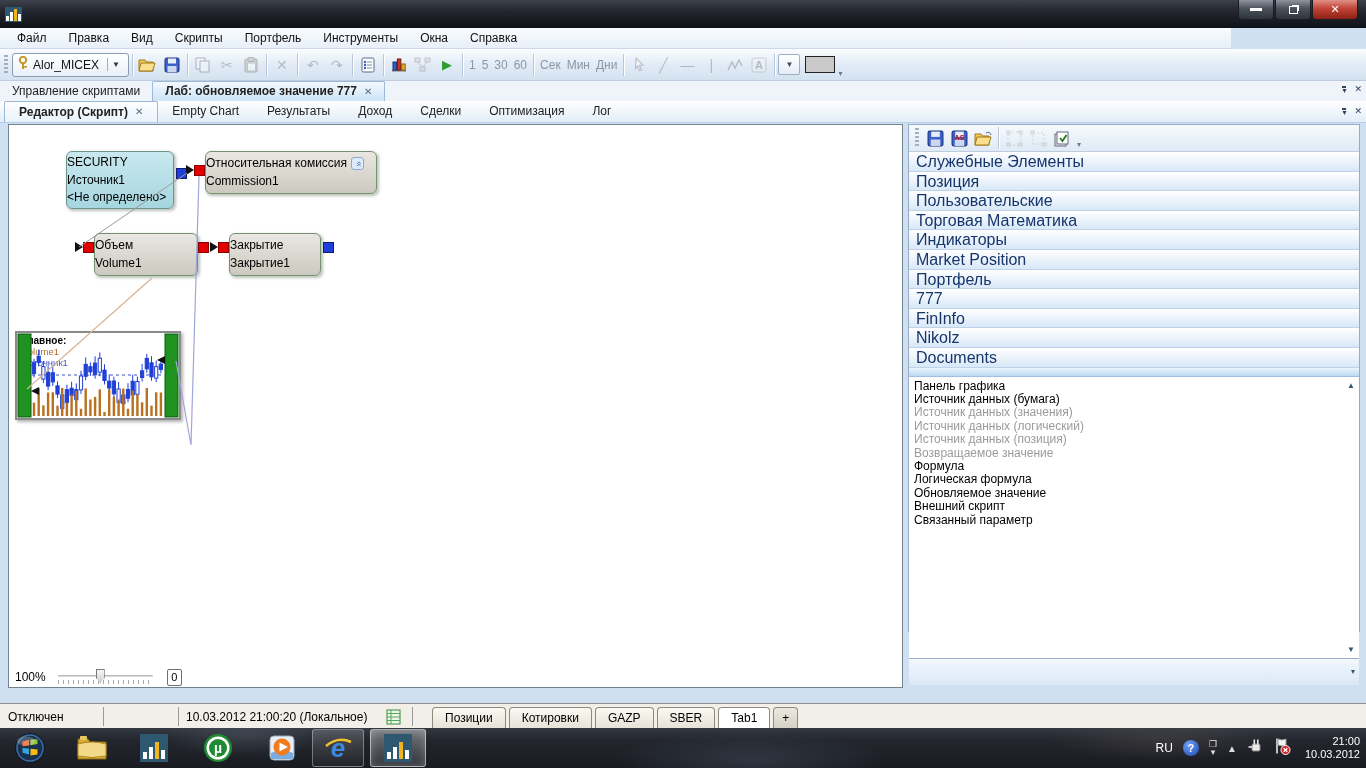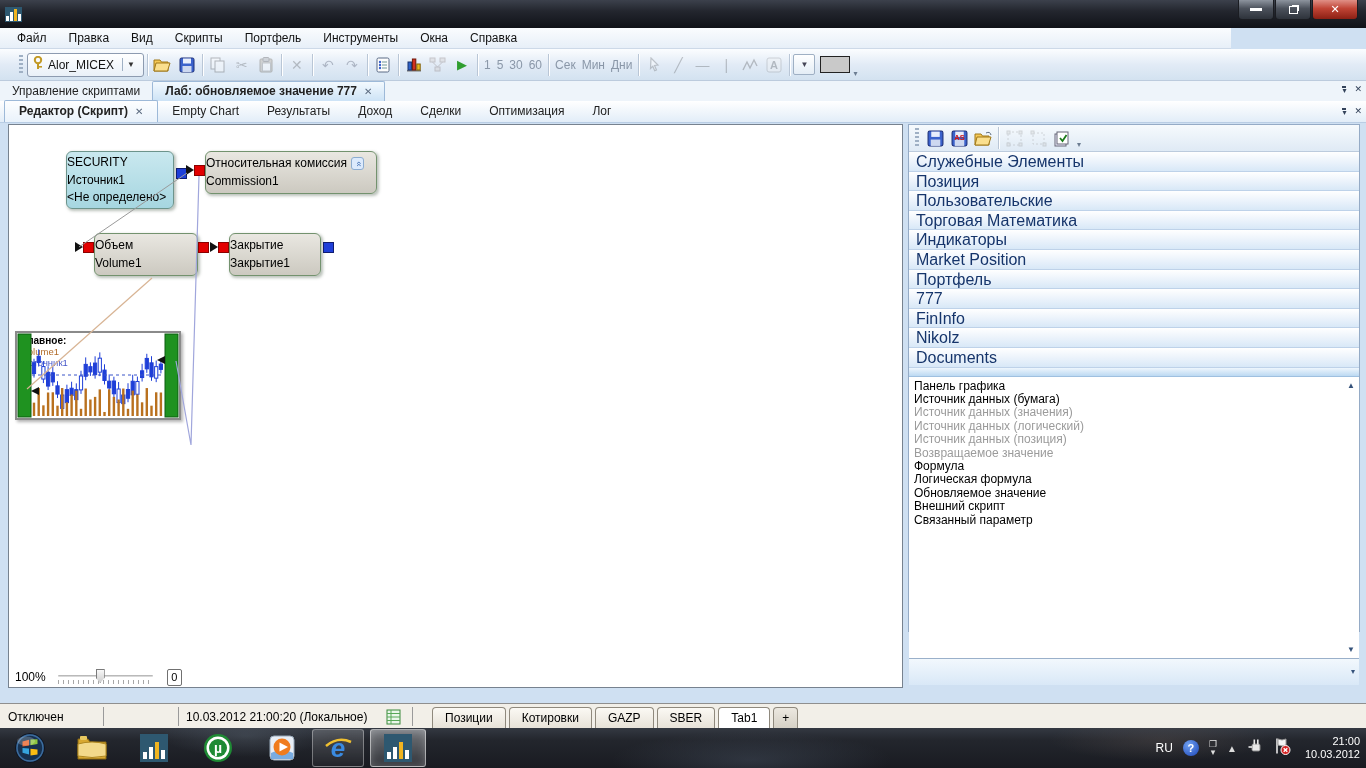--- a/index.html
+++ b/index.html
@@ -24,21 +24,21 @@
 
   
   .menubar { position:absolute; left:0; top:28px; width:1231px; height:21px;
     background:linear-gradient(180deg,#fafcfe,#e7eff8); border-bottom:1px solid #cdd9e8;
     display:flex; align-items:flex-start; font-size:12px; color:#111; padding-left:6px; }
   .menu-item { padding:3px 11px; }
 
   
   .toolbar { position:absolute; left:0; top:49px; width:1366px; height:32px;
     background:linear-gradient(180deg,#fbfdff,#e2ebf6 50%,#d3e2f0); border-bottom:1px solid #bccbdd;
-    display:flex; align-items:center; padding-left:15px; font-size:12px; }
+    display:flex; align-items:center; padding-left:0; font-size:12px; }
   .grip { width:4px; height:20px; margin:0 4px; background:repeating-linear-gradient(180deg,#9fb0c4 0 2px,transparent 2px 4px); }
   .tsep { width:1px; height:22px; background:#b9c6d6; margin:0 3px; box-shadow:1px 0 0 #fff; }
   .combo { display:flex; align-items:center; height:24px; border:1px solid #8d9bb0; border-radius:3px;
     background:linear-gradient(180deg,#fff,#e9f0f8); padding:0 4px; }
   .combo .keyicon { margin-right:4px; }
   .combo .cname { font-size:12px; color:#111; padding-right:8px; }
   .combo .cdrop { border-left:1px solid #9fb0c4; padding:2px 4px; font-size:8px; color:#333; }
   .tbicon { width:24px; height:24px; display:flex; align-items:center; justify-content:center; border-radius:3px; }
   .tbicon.disabled { opacity:.38; filter:grayscale(.8); }
   .glyph { font-size:14px; color:#5a6a80; }
@@ -52,21 +52,21 @@
   
   .tabrow1 { position:absolute; left:0; top:81px; width:1366px; height:20px; background:#eef4fa; display:flex; align-items:flex-end; font-size:12px; }
   .doc-tab { padding:2px 12px 3px; color:#222; display:flex; align-items:center; gap:7px; }
   .doc-tab.active { font-weight:bold; background:linear-gradient(180deg,#f3f9fe,#cde3f6); border:1px solid #9db9d8; border-bottom:none; border-radius:2px 2px 0 0; }
   .close-x { font-size:10px; color:#5b6b80; font-weight:normal; }
   .rowctl { position:absolute; right:4px; top:3px; display:flex; gap:8px; font-size:9px; color:#33425a; align-items:center; }
   .rowctl .c1 { border-top:2px solid #33425a; line-height:5px; font-size:8px; }
 
   .tabrow2 { position:absolute; left:0; top:101px; width:1366px; height:22px;
     background:linear-gradient(180deg,#ffffff,#e2edf8); border-bottom:1px solid #b9cde4;
-    display:flex; align-items:flex-end; font-size:12px; padding-left:4px; }
+    display:flex; font-size:12px; padding-left:4px; }
   .view-tab { padding:3px 14px 4px; color:#222; display:flex; align-items:center; gap:7px; }
   .view-tab.active { font-weight:bold; background:linear-gradient(180deg,#fdfeff,#e9f2fb); border:1px solid #9db9d8; border-bottom:none; border-radius:2px 2px 0 0; }
 
   
   .canvas { position:absolute; left:8px; top:124px; width:895px; height:564px; background:#fff; border:1px solid #77828f; }
   .palette { position:absolute; left:908px; top:124px; width:452px; height:508px; background:#d6e5f4; border:1px solid #95abc6; }
 
   
   .blk { position:absolute; border:1px solid #73926e; border-radius:6px; font-size:12px; color:#000;
     padding:2px 0; box-shadow:1.5px 1.5px 3px rgba(60,80,60,.35); line-height:18px; background:linear-gradient(180deg,#e9e7e1,#ccc9c0); }

